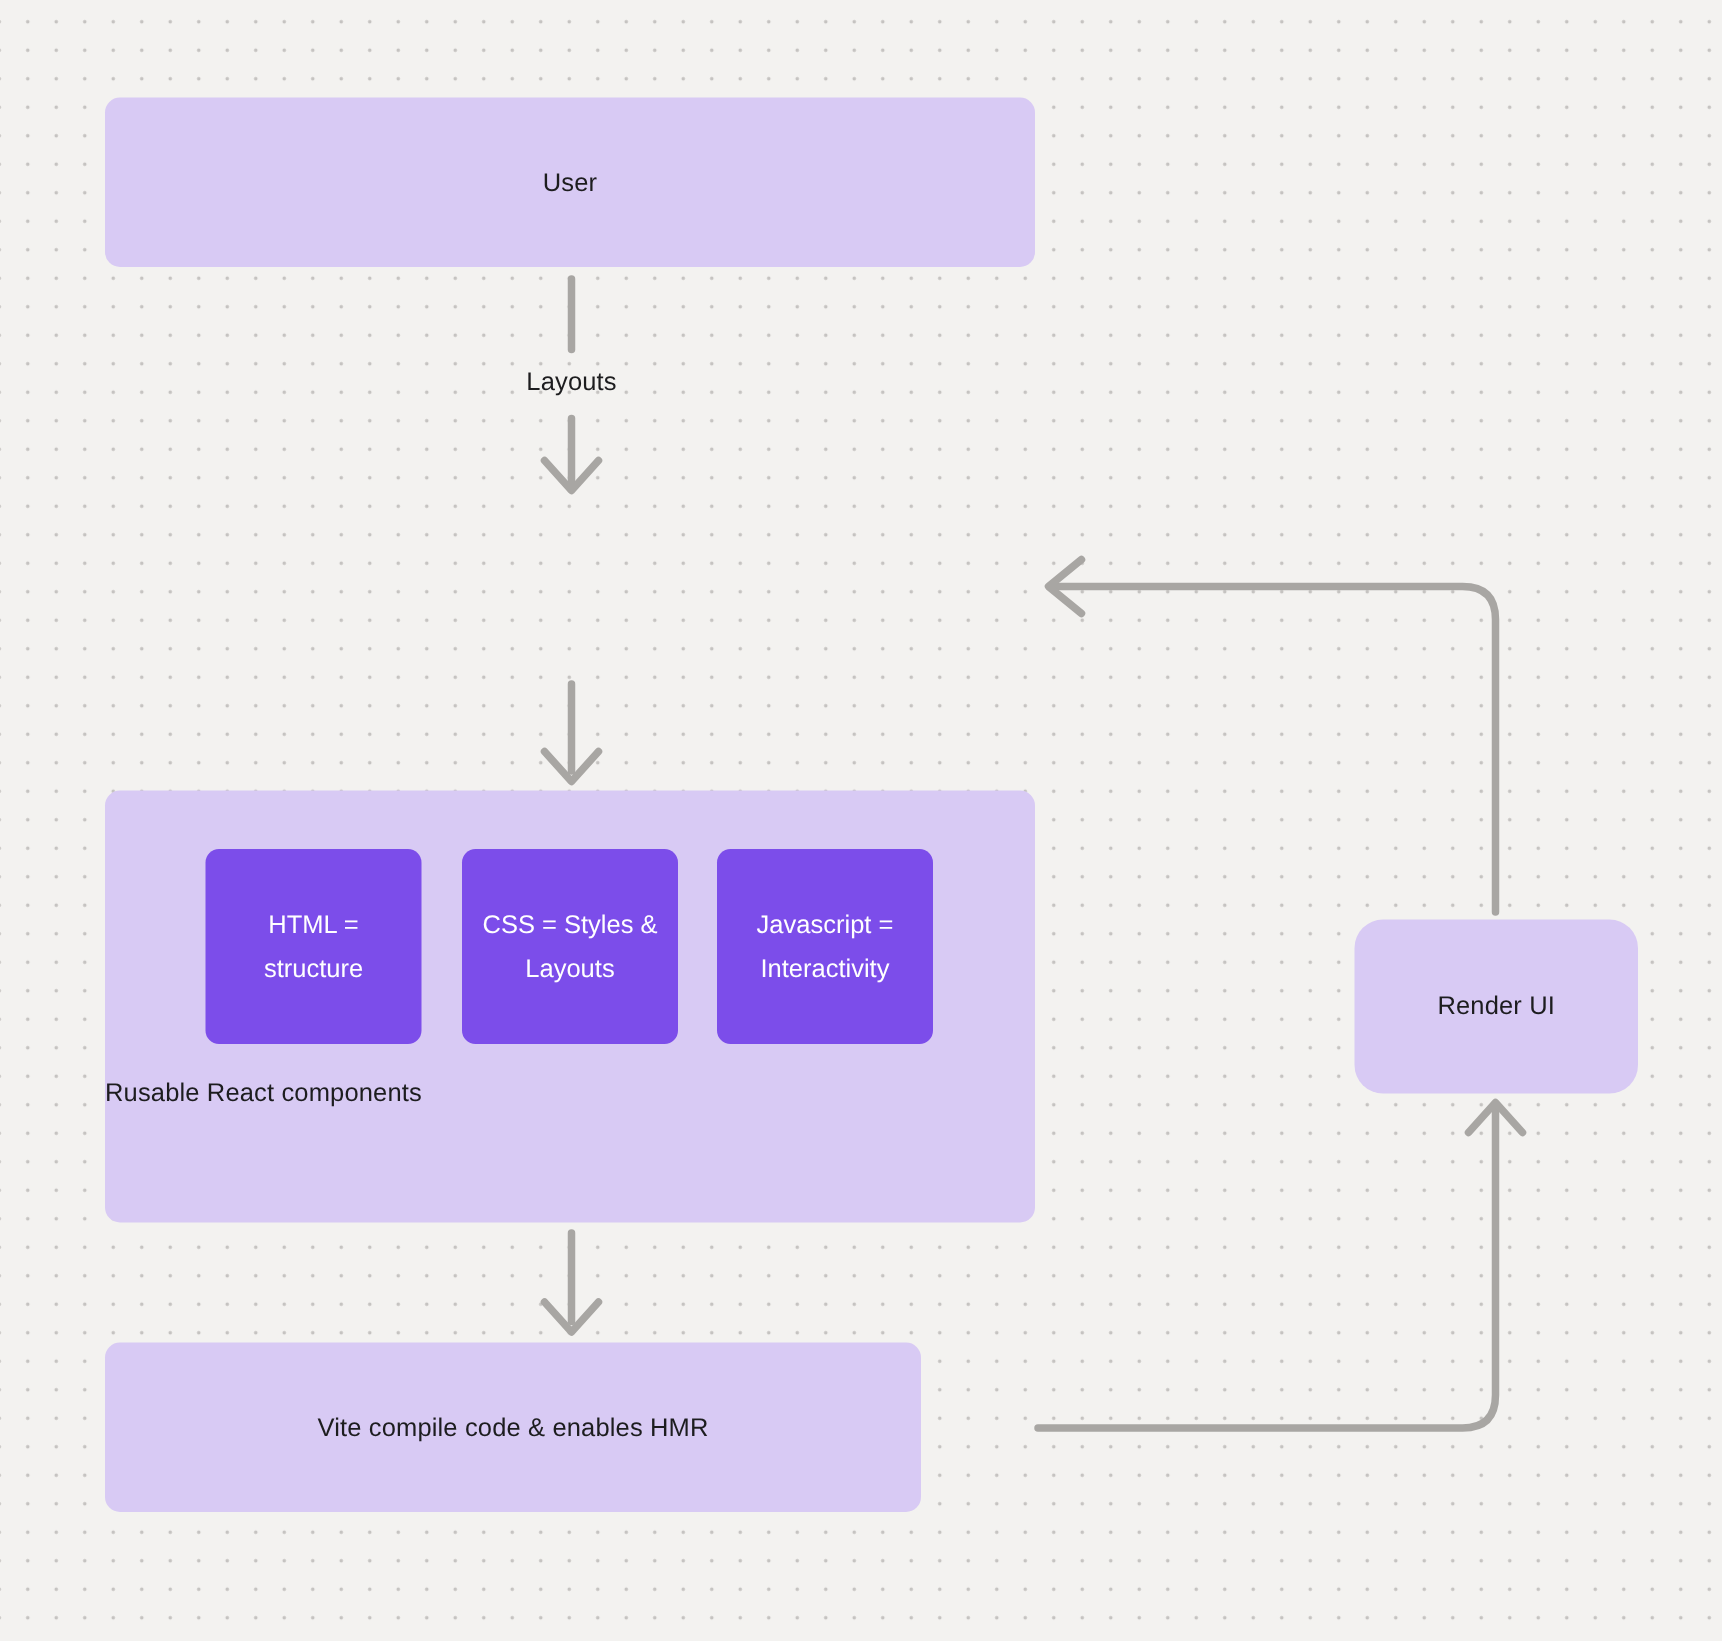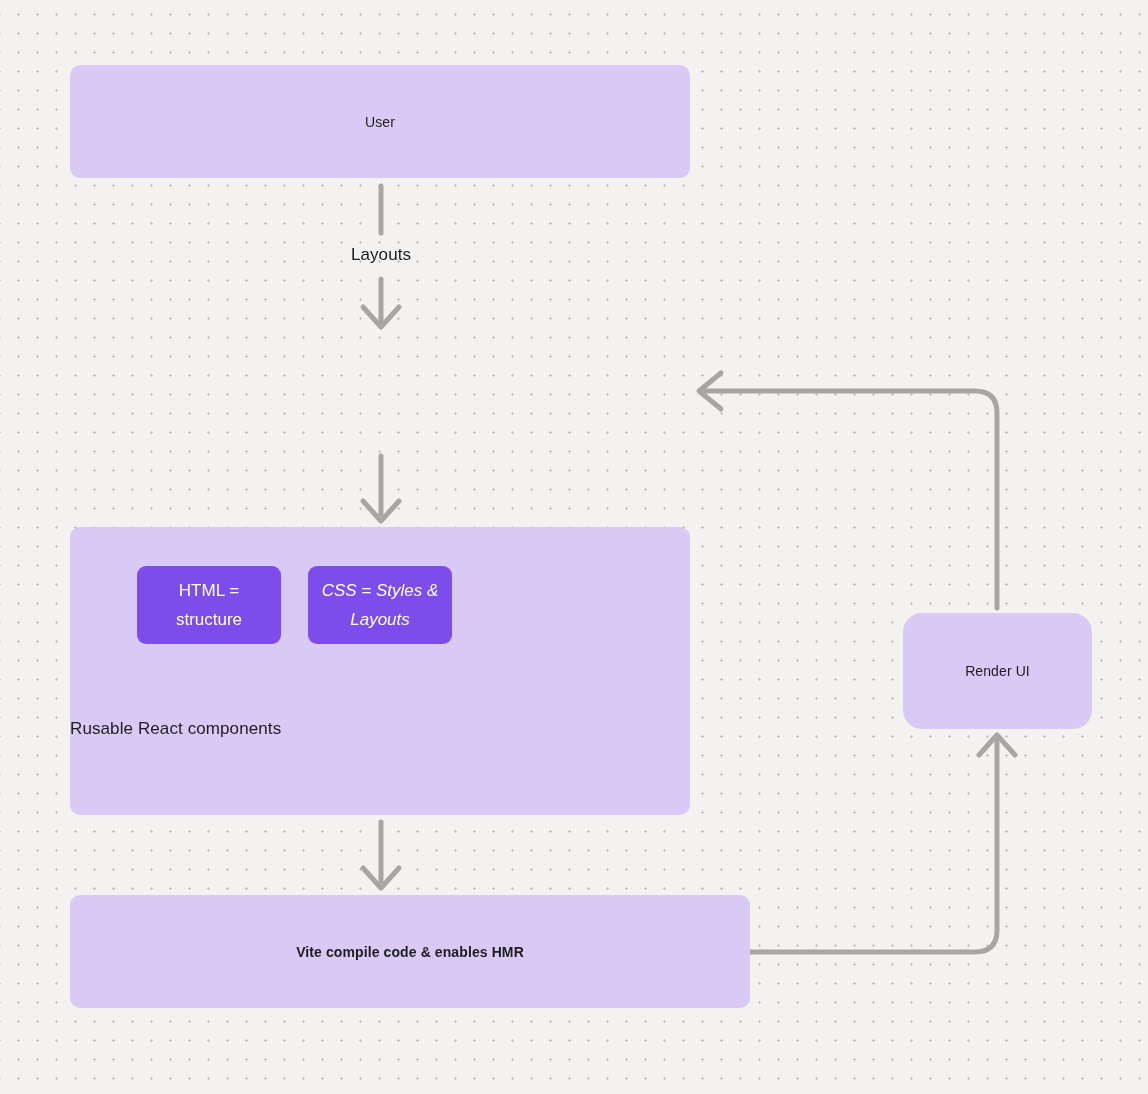--- a/index.html
+++ b/index.html
@@ -34,48 +34,48 @@
     pointer-events: stroke;
   }
   .node {
     position: absolute;
     background: #d8caf4;
     border-radius: 10px;
     display: flex;
     align-items: center;
     justify-content: center;
     color: #1d1d1f;
-    font-size: 14px;
+    font-size: 17px;
     letter-spacing: 0.1px;
     text-align: right;
   }
   .node-user        { left: 70px;  top: 65px;  width: 620px; height: 113px; }
   .node-web         { left: 70px;  top: 334px; width: 620px; height: 114px; }
   .node-group       { left: 70px;  top: 527px; width: 620px; height: 288px; }
-  .node-vite        { left: 70px;  top: 895px; width: 680px; height: 113px; font-weight: bold; }
+  .node-vite        { left: 70px;  top: 895px; width: 544px; height: 113px; }
   .node-render      { left: 903px; top: 613px; width: 189px; height: 116px; border-radius: 19px; }
   .inner-node {
     position: absolute;
     top: 566px;
     width: 144px;
-    height: 78px;
+    height: 130px;
     background: #7c4dea;
     border-radius: 9px;
     display: flex;
     align-items: center;
     justify-content: center;
     color: #ffffff;
     font-size: 17px;
     line-height: 29px;
     text-align: center;
     padding: 0 13px;
     box-sizing: border-box;
   }
   .inner-html { left: 137px; }
-  .inner-css  { left: 308px; font-style: italic; }
+  .inner-css  { left: 308px; }
   .inner-js   { left: 478px; }
   .group-caption {
     position: absolute;
     left: 70px;
     top: 719px;
     width: 620px;
     text-align: left;
     color: #1d1d1f;
     font-size: 17px;
     letter-spacing: 0.1px;
@@ -133,20 +133,23 @@
 
 
   <div class="node node-group"></div>
 
   <div class="inner-node inner-html">
     <span>HTML = structure</span>
   </div>
   <div class="inner-node inner-css">
     <span>CSS = Styles &amp; Layouts</span>
   </div>
+  <div class="inner-node inner-js">
+    <span>Javascript = Interactivity</span>
+  </div>
 
   <div class="group-caption">Rusable React components</div>
 
   <div class="node node-vite">
     <span>Vite compile code &amp; enables HMR</span>
   </div>
 
   <div class="node node-render">
     <span>Render UI</span>
   </div>

